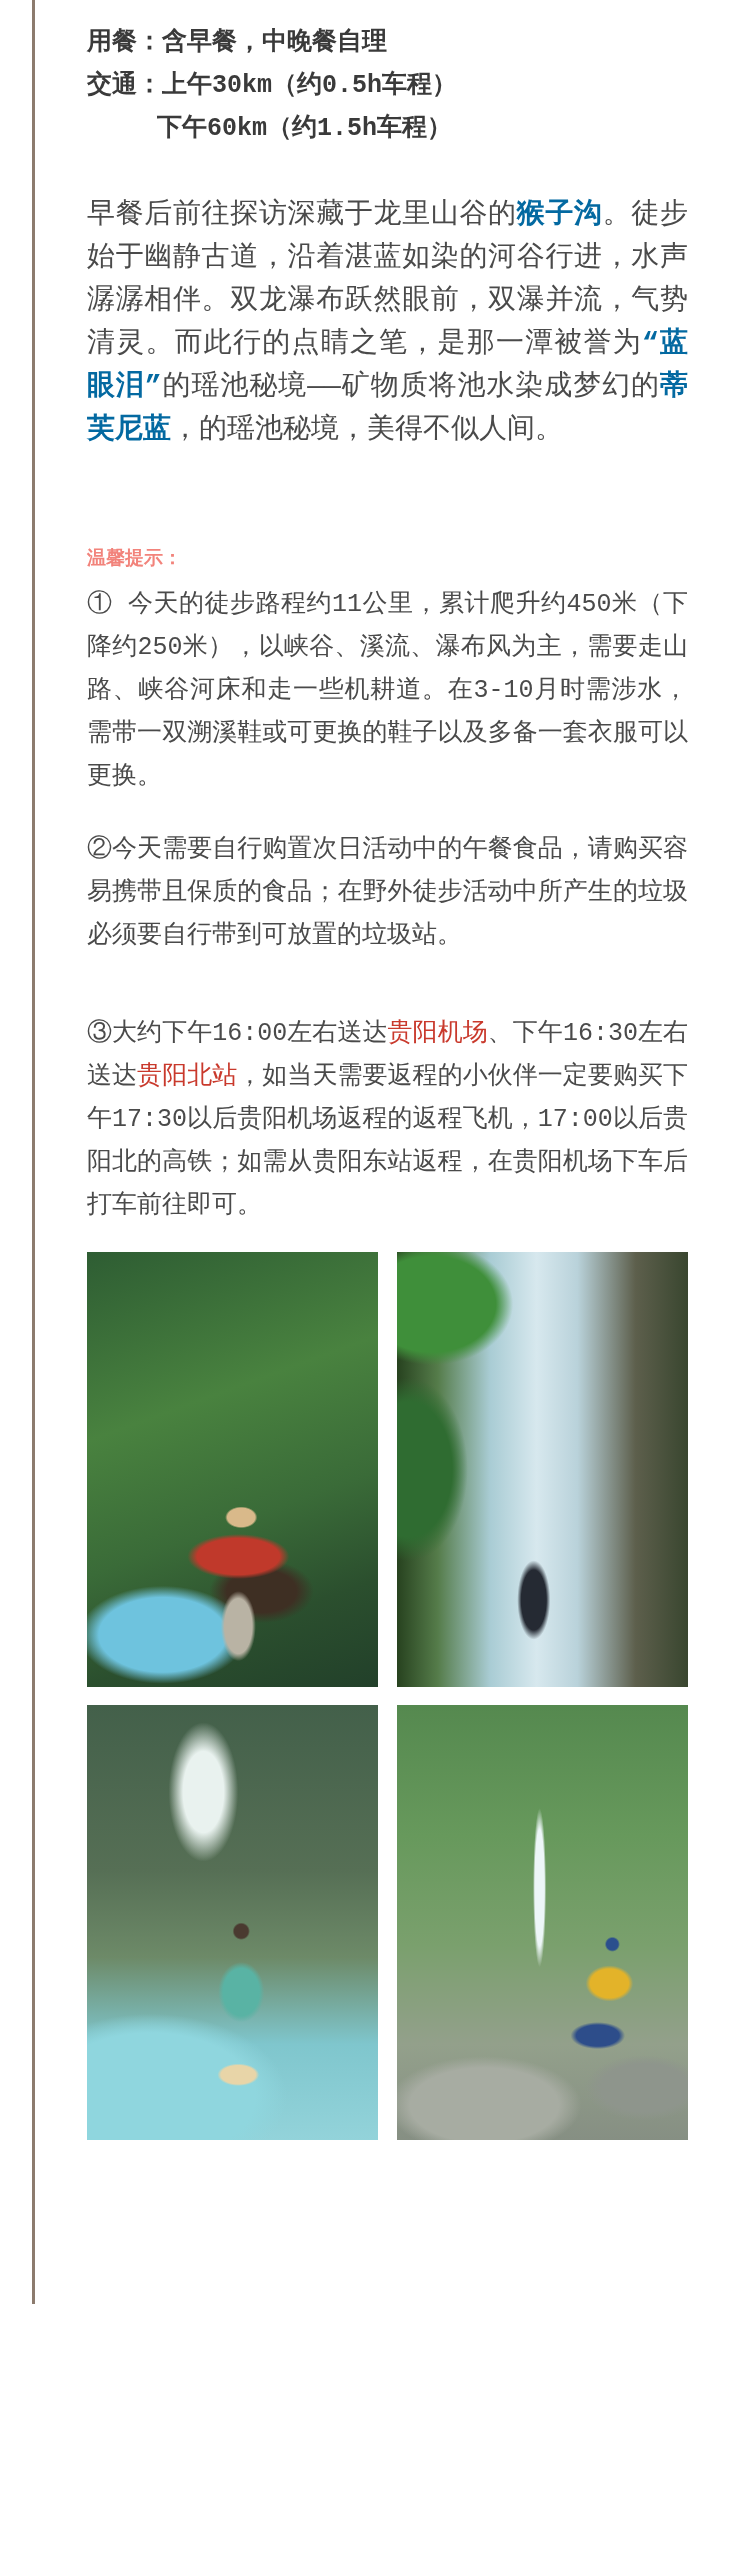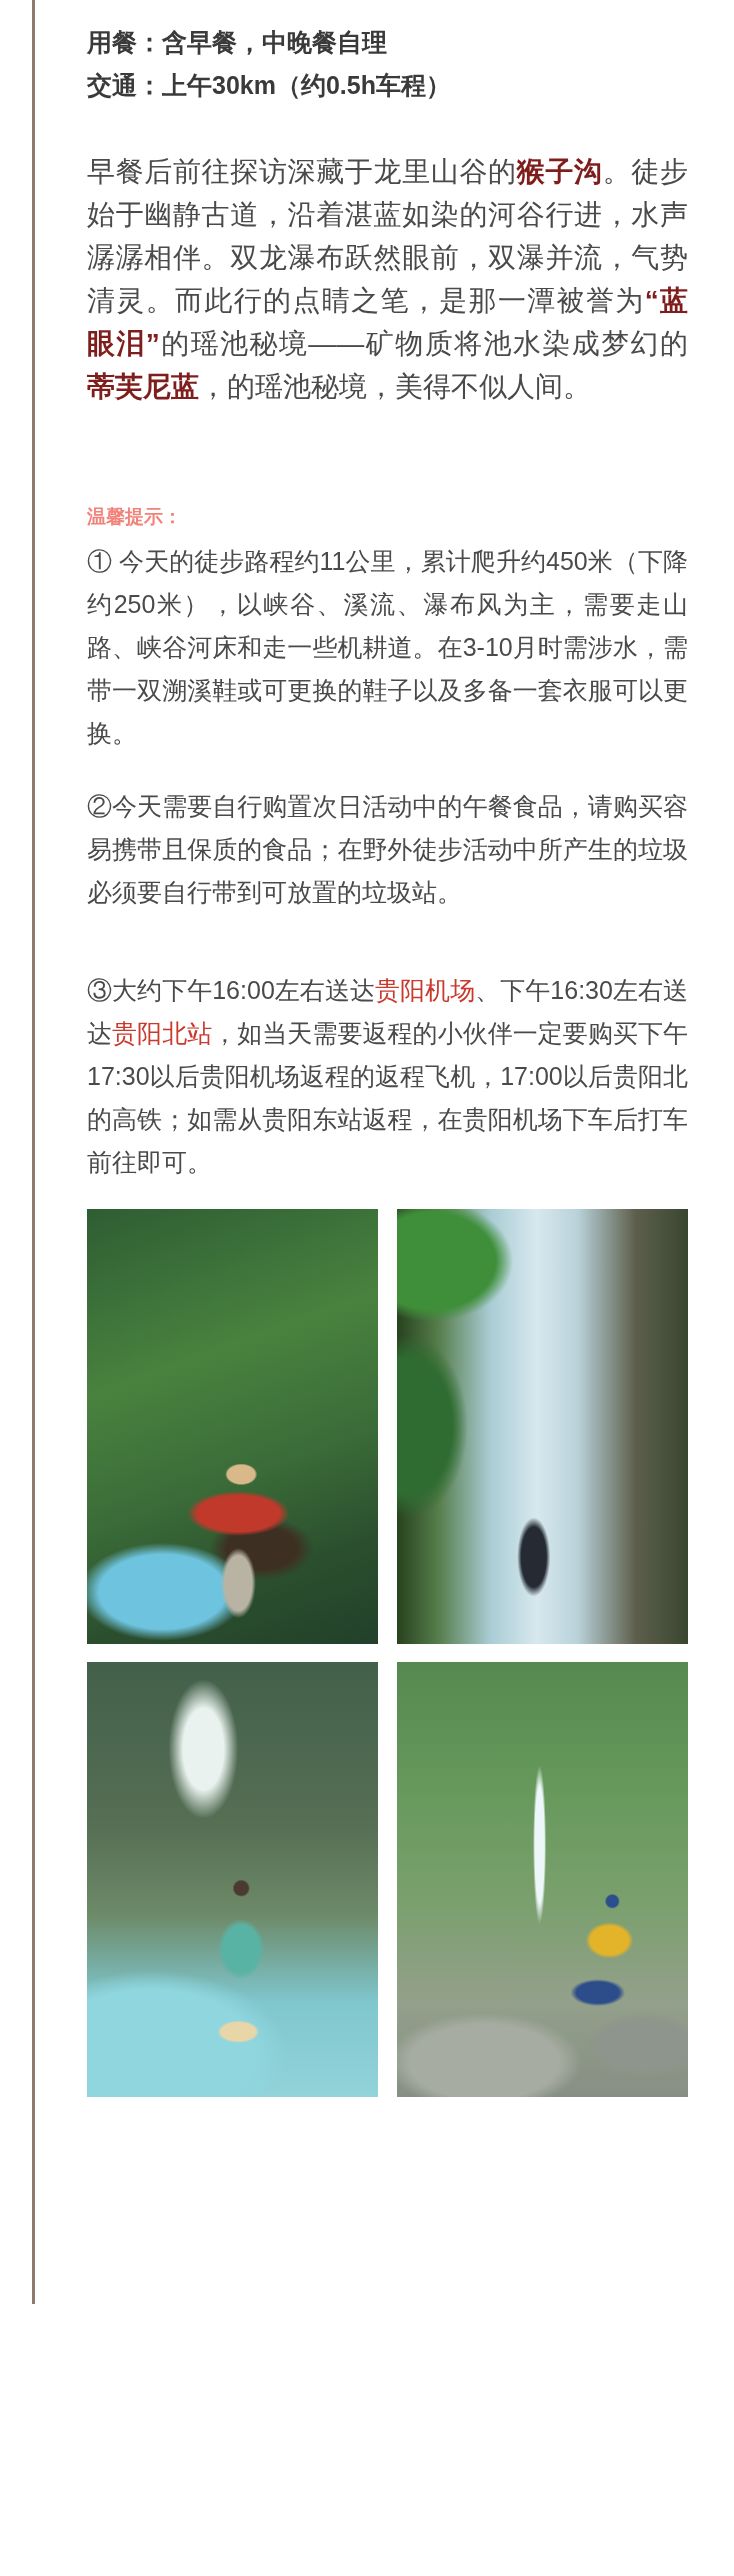--- a/index.html
+++ b/index.html
@@ -7,28 +7,28 @@
     --boldtext:#3a3a3a;
     --heading:#1e1e1e;
     --pink:#f2837b;
     --red:#c9392c;
     --green:#4c8f47;
     --line:#8c7b6e;
   }
   html,body{margin:0;padding:0;background:#fff;}
   .page{
     position:relative;width:734px;height:2304px;background:#ffffff;
-    font-family:Liberation Sans, sans-serif;overflow:hidden;
+    font-family:Liberation Mono, monospace;overflow:hidden;
   }
   .vline{position:absolute;left:32px;top:0;width:2.9px;height:2416px;background:var(--line);}
   .content{position:absolute;left:87px;top:0;width:601px;}
   .info{padding-top:21px;font-size:25px;line-height:43px;font-weight:bold;color:var(--boldtext);}
   .info .indent{padding-left:70px;}
   .para{margin:43px 0 0 0;font-size:28px;line-height:43px;color:var(--text);text-align:justify;}
-  .para .b{font-weight:bold;color:#7f1d1d;}
+  .para .b{font-weight:bold;color:#0369a1;}
   .tips-title{margin-top:87px;font-size:19px;line-height:43px;font-weight:bold;color:var(--pink);}
   .tip{font-size:25px;line-height:43px;color:var(--text);text-align:justify;}
   .tip-1{margin-top:1.9px;}
   .tip-2{margin-top:30px;}
   .tip-3{margin-top:55px;}
   .red{color:var(--red);}
   .photos{margin-top:12.6px;display:grid;grid-template-columns:291px 291px;gap:18.4px 19.3px;}
   .photo{height:435px;}
   
   .photo-1{
@@ -75,20 +75,21 @@
 <body>
 
 <div class="page">
   <div class="vline"></div>
 
   <div class="content">
 
     <div class="info">
       <div>用餐：含早餐，中晚餐自理</div>
       <div>交通：上午30km（约0.5h车程）</div>
+      <div class="indent">下午60km（约1.5h车程）</div>
     </div>
 
     <p class="para"><span>早餐后前往探访深藏于龙里山谷的</span><span class="b">猴子沟</span><span>。徒步始于幽静古道，沿着湛蓝如染的河谷行进，水声潺潺相伴。双龙瀑布跃然眼前，双瀑并流，气势清灵。而此行的点睛之笔，是那一潭被誉为</span><span class="b">“蓝眼泪”</span><span>的瑶池秘境——矿物质将池水染成梦幻的</span><span class="b">蒂芙尼蓝</span><span>，的瑶池秘境，美得不似人间。</span></p>
 
 
     <div class="tips-title">温馨提示：</div>
 
     <p class="tip tip-1"><span>① 今天的徒步路程约11公里，累计爬升约450米（下降约250米），以峡谷、溪流、瀑布风为主，需要走山路、峡谷河床和走一些机耕道。在3-10月时需涉水，需带一双溯溪鞋或可更换的鞋子以及多备一套衣服可以更换。</span></p>
     <p class="tip tip-2"><span>②今天需要自行购置次日活动中的午餐食品，请购买容易携带且保质的食品；在野外徒步活动中所产生的垃圾必须要自行带到可放置的垃圾站。</span></p>
     <p class="tip tip-3"><span>③大约下午16:00左右送达</span><span class="red">贵阳机场</span><span>、下午16:30左右送达</span><span class="red">贵阳北站</span><span>，如当天需要返程的小伙伴一定要购买下午17:30以后贵阳机场返程的返程飞机，17:00以后贵阳北的高铁；如需从贵阳东站返程，在贵阳机场下车后打车前往即可。</span></p>

